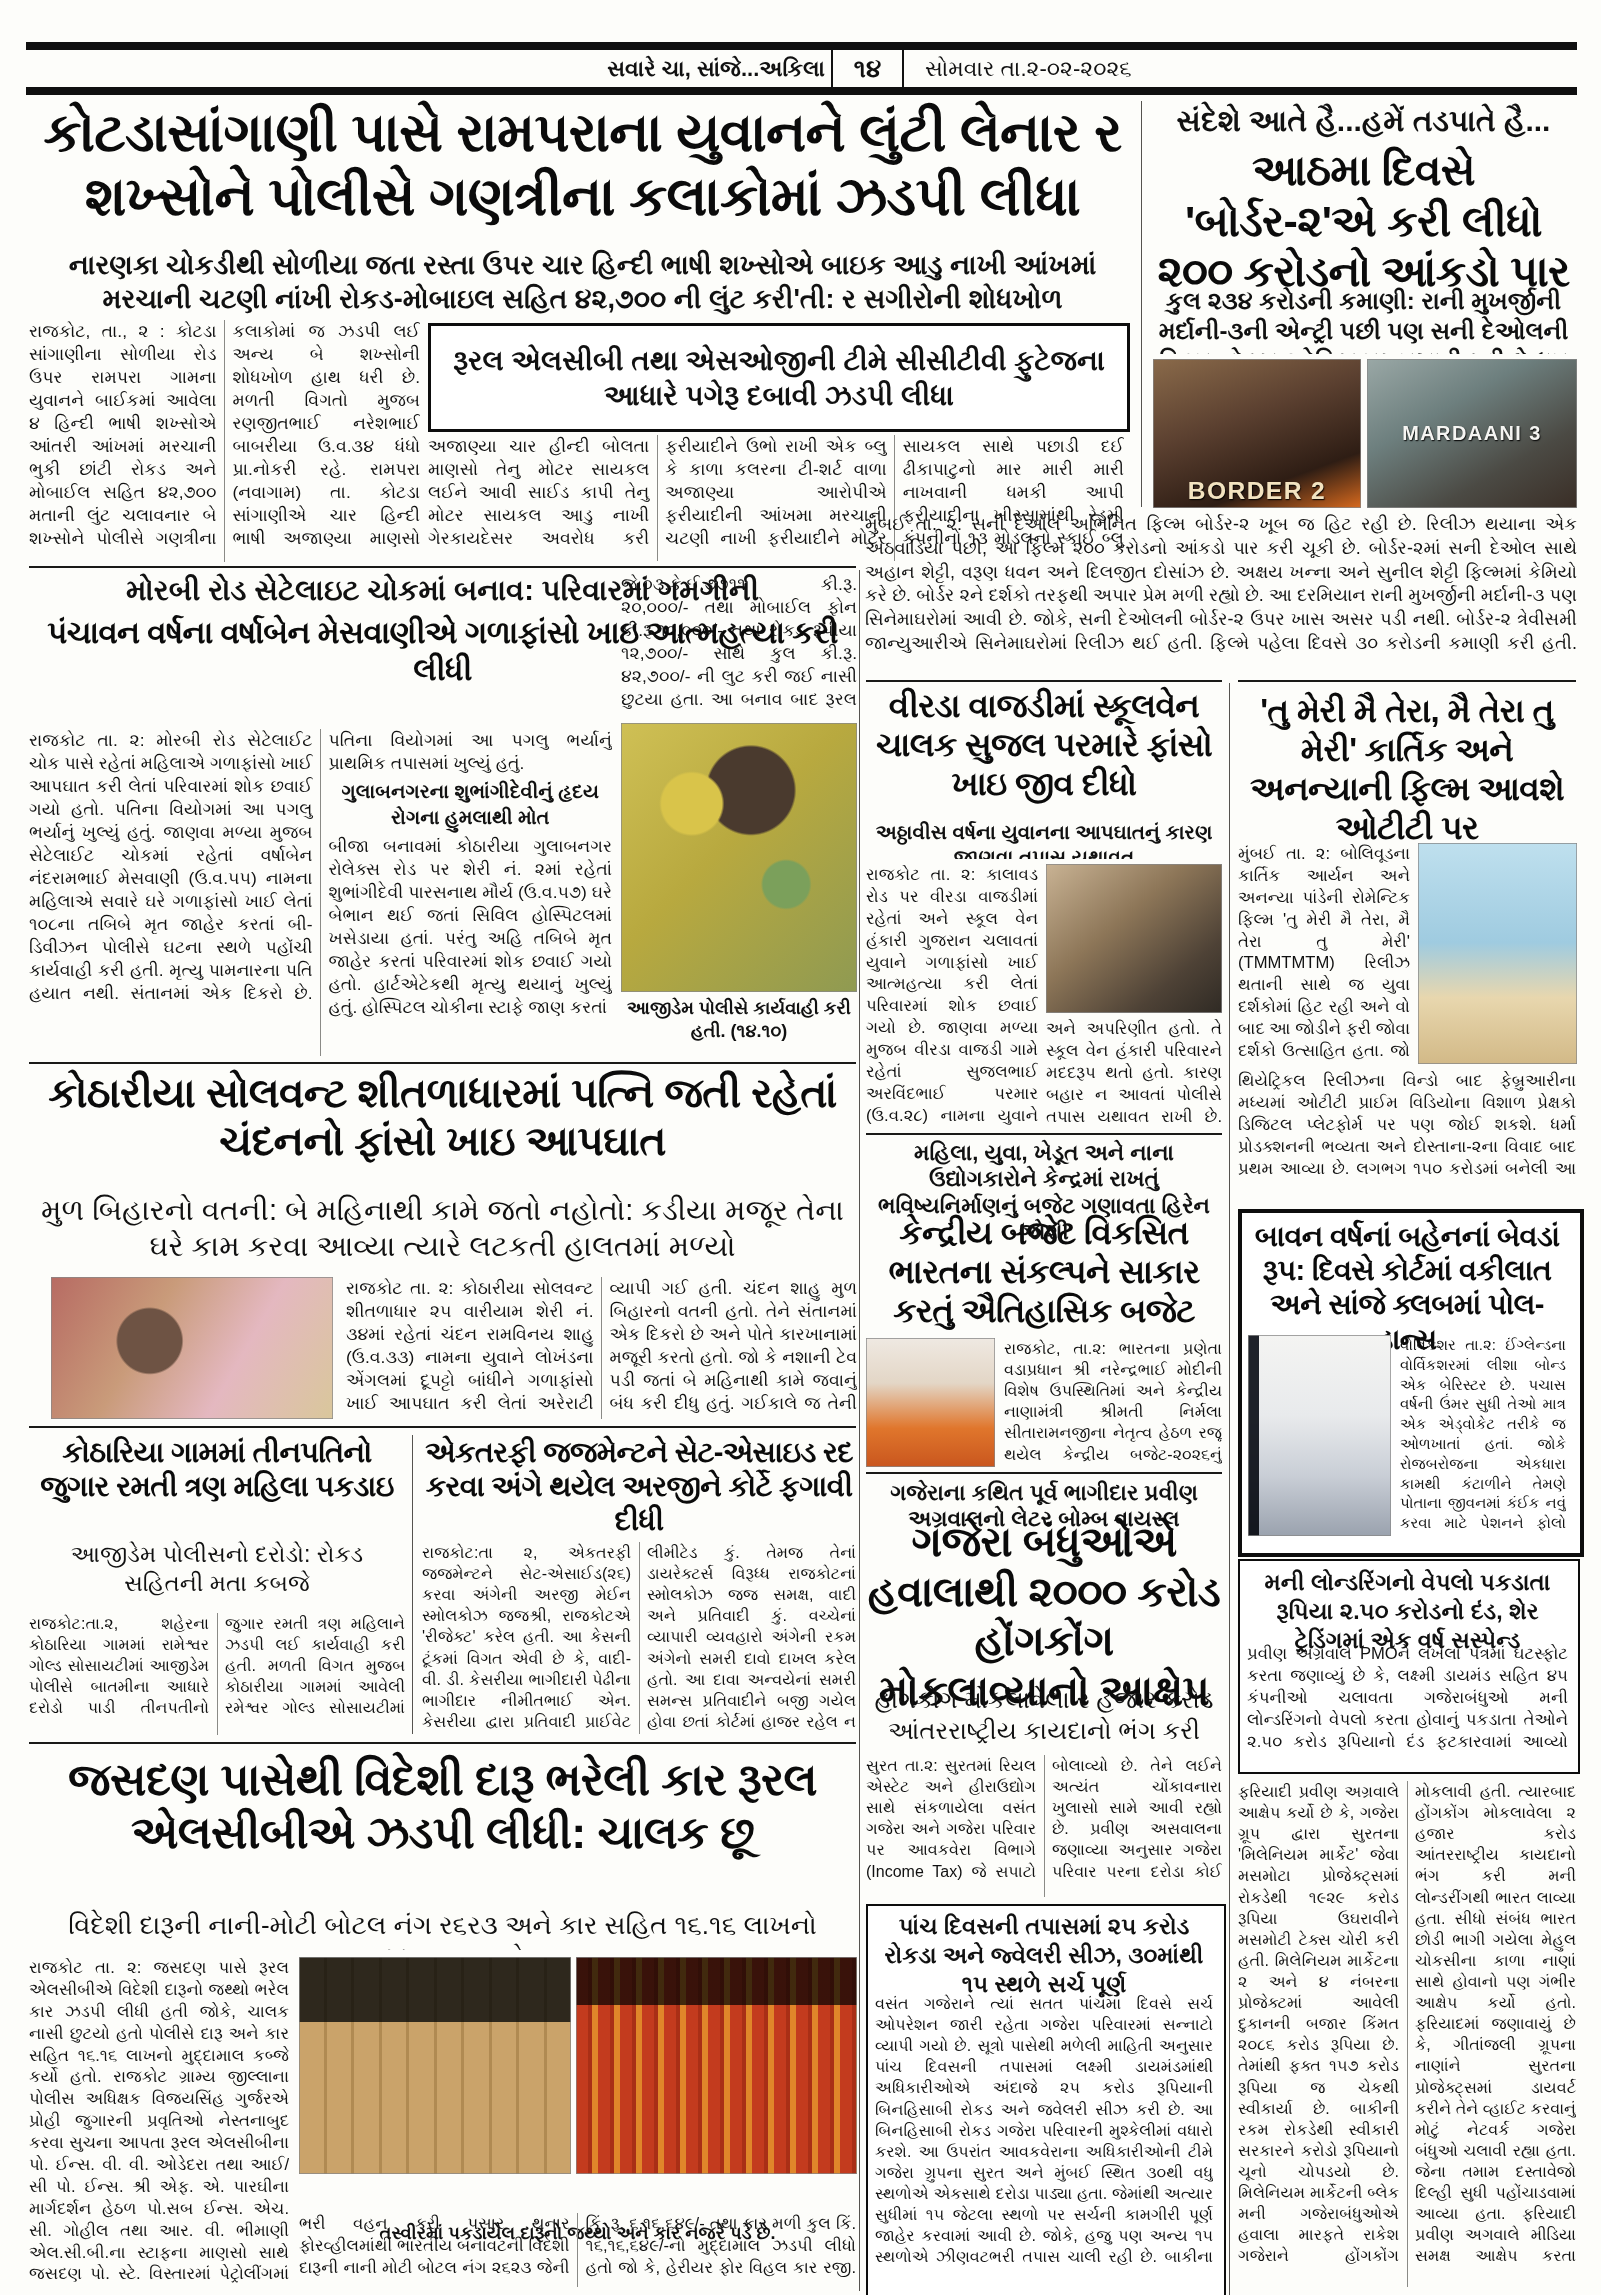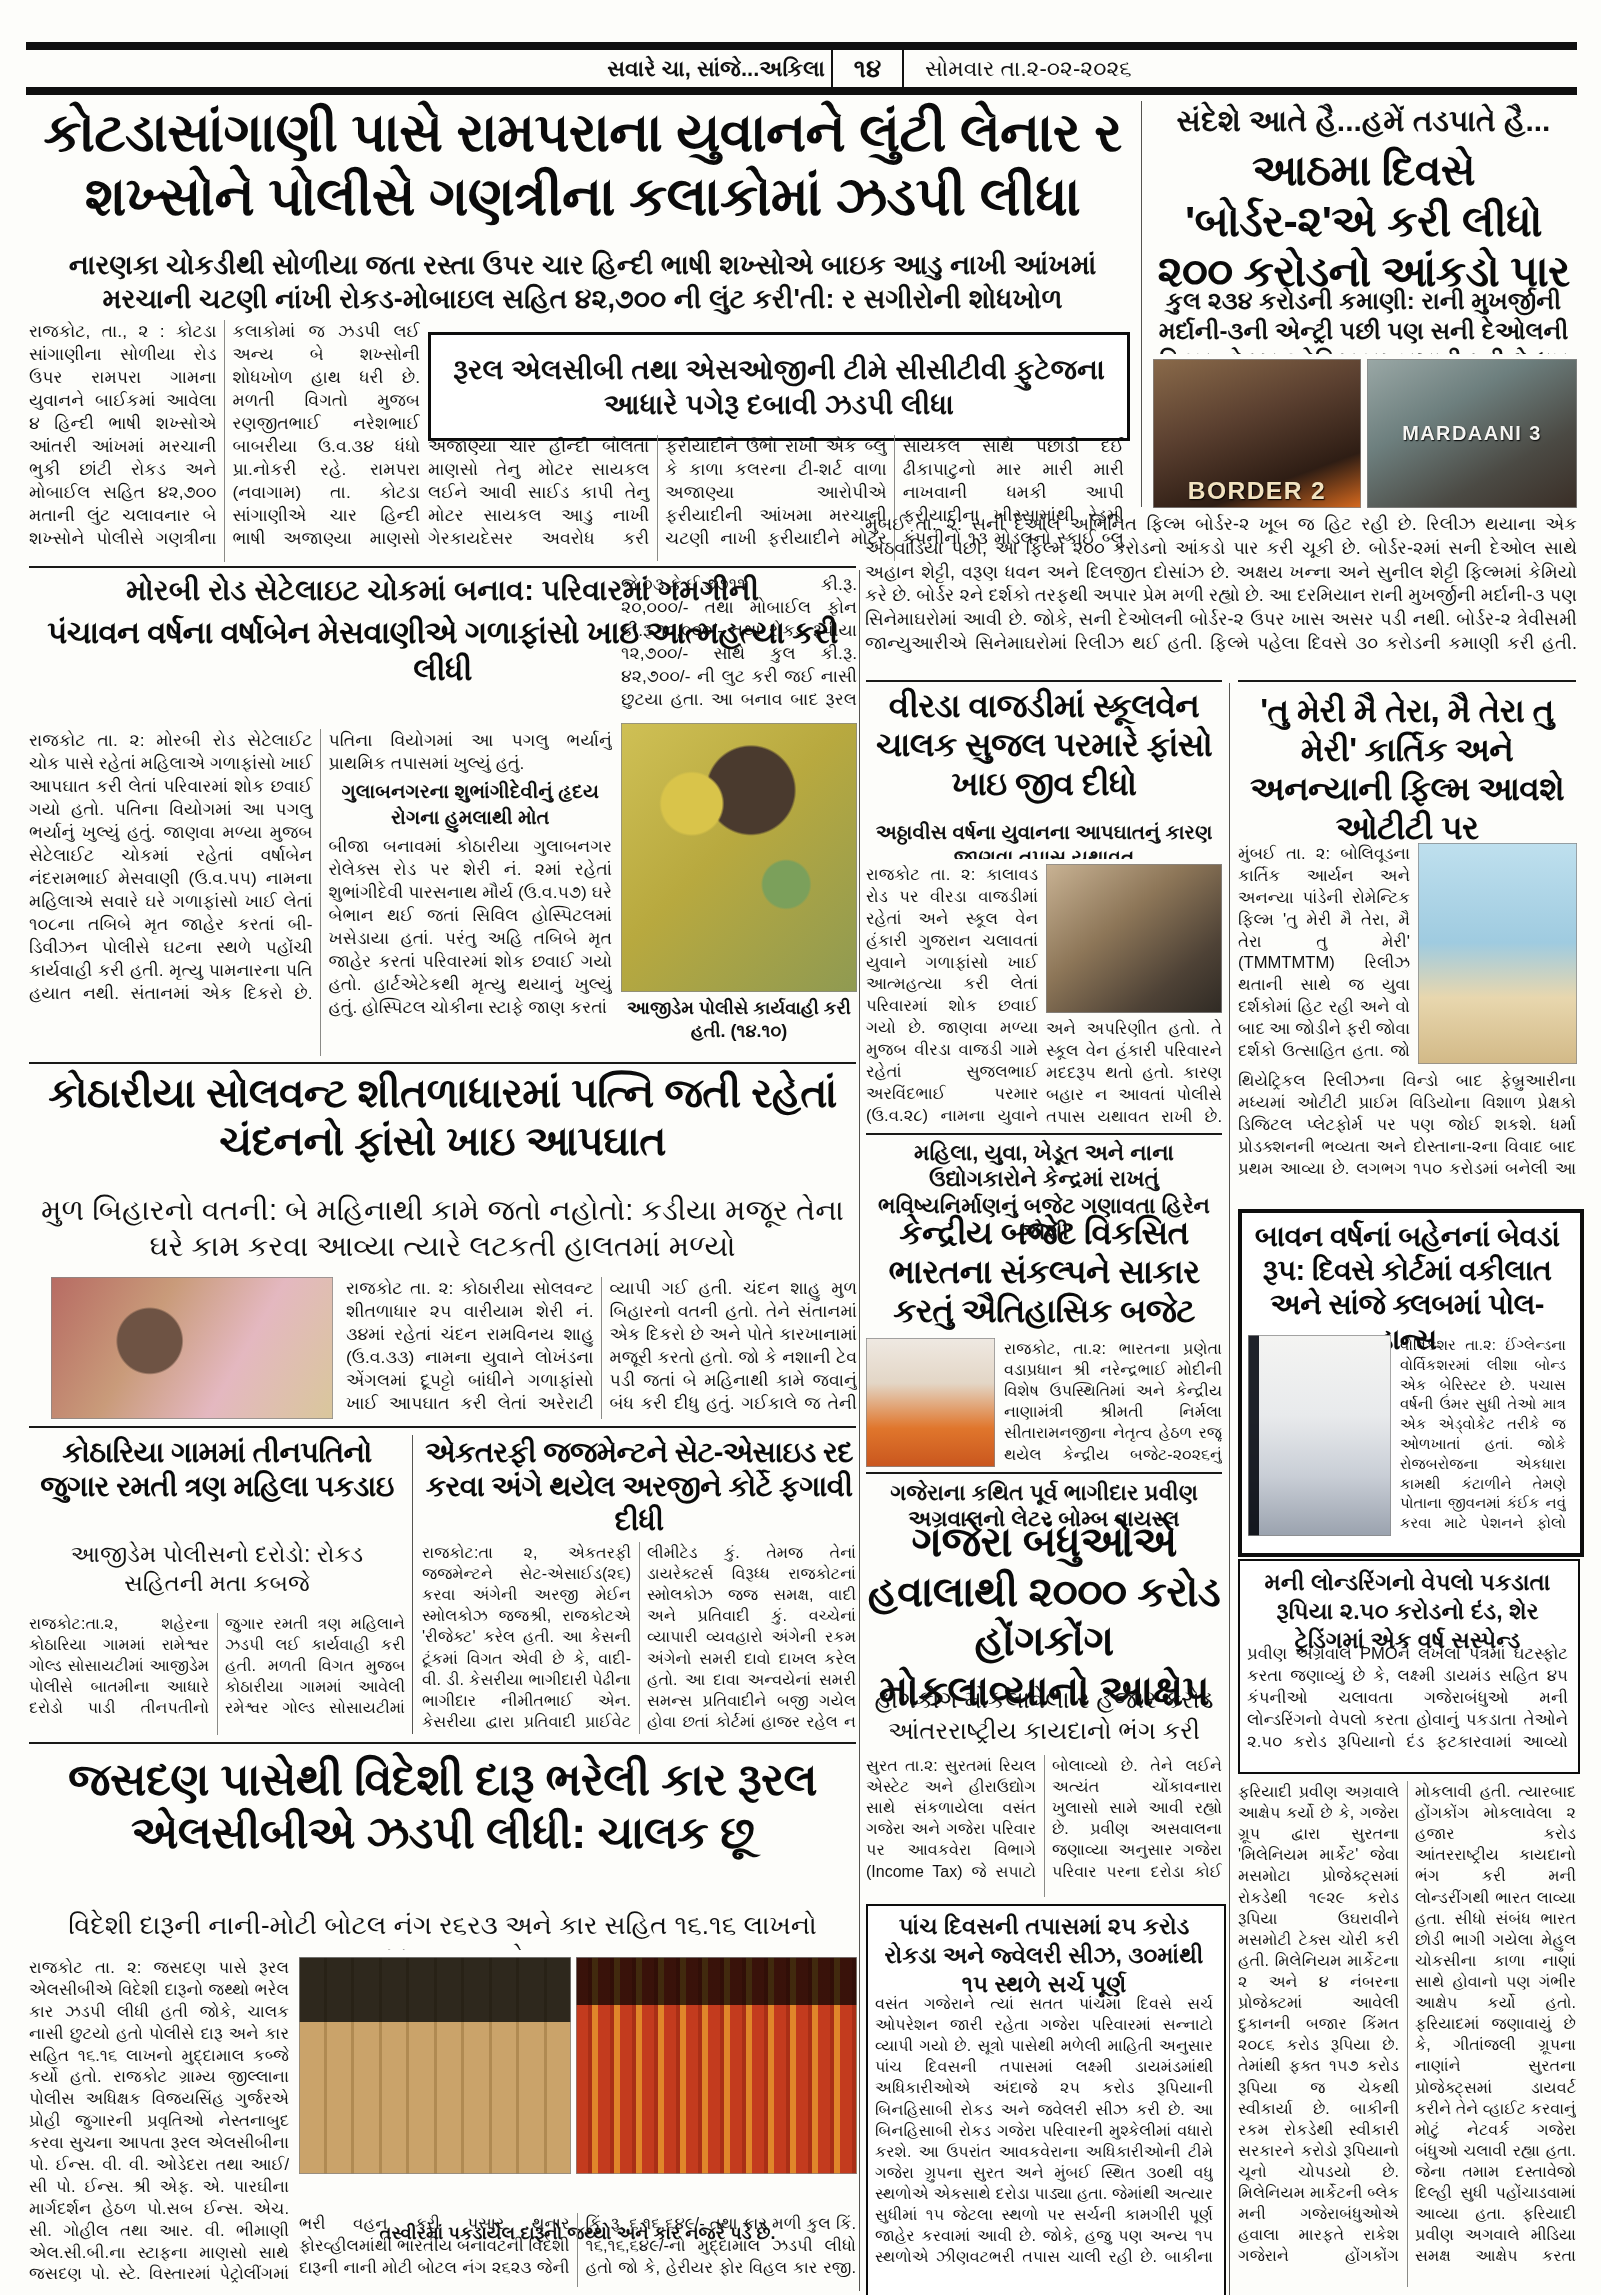--- a/index.html
+++ b/index.html
@@ -30,21 +30,21 @@
   <div class="abs rule" style="left:26px;top:42px;width:1551px;height:8px;"></div>
   <div class="abs rule" style="left:26px;top:87px;width:1551px;height:8px;"></div>
   <div class="abs" style="left:593px;top:50px;width:564px;height:37px;display:flex;align-items:center;">
     <div style="flex:1;text-align:right;font-size:22px;font-weight:bold;padding-right:6px;">સવારે ચા, સાંજે...અકિલા</div>
     <div style="width:69px;text-align:center;font-size:24.6px;font-weight:bold;border-left:2.2px solid #111;border-right:2.2px solid #111;align-self:stretch;display:flex;align-items:center;justify-content:center;">૧૪</div>
     <div style="flex:1;text-align:left;font-size:22px;font-weight:normal;padding-left:21px;">સોમવાર તા.૨-૦૨-૨૦૨૬</div>
   </div>
 
   <div class="abs hl" style="left:29px;top:101px;width:1107px;height:142px;font-size:54px;">કોટડાસાંગાણી પાસે રામપરાના યુવાનને લુંટી લેનાર ર શખ્સોને પોલીસે ગણત્રીના કલાકોમાં ઝડપી લીધા</div>
   <div class="abs deck" style="left:29px;top:249px;width:1107px;height:67px;font-size:27px;overflow:hidden;">નારણકા ચોકડીથી સોળીયા જતા રસ્તા ઉપર ચાર હિન્દી ભાષી શખ્સોએ બાઇક આડુ નાખી આંખમાં મરચાની ચટણી નાંખી રોકડ-મોબાઇલ સહિત ૪૨,૭૦૦ ની લુંટ કરી'તી: ર સગીરોની શોધખોળ</div>
-  <div class="abs box" style="left:428px;top:323px;width:696px;height:103px;display:flex;align-items:center;justify-content:center;margin-top:9px;">
+  <div class="abs box" style="left:428px;top:323px;width:696px;height:103px;display:flex;align-items:center;justify-content:center;">
     <div class="deck" style="font-size:28px;padding:0 13px;">રૂરલ એલસીબી તથા એસઓજીની ટીમે સીસીટીવી ફુટેજના આધારે પગેરૂ દબાવી ઝડપી લીધા</div>
   </div>
   <div class="abs bd" style="left:29px;top:320px;width:391px;height:242px;column-count:2;">રાજકોટ, તા., ૨ : કોટડા સાંગાણીના સોળીયા રોડ ઉપર રામપરા ગામના યુવાનને બાઈકમાં આવેલા ૪ હિન્દી ભાષી શખ્સોએ આંતરી આંખમાં મરચાની ભુકી છાંટી રોકડ અને મોબાઈલ સહિત ૪૨,૭૦૦ મતાની લુંટ ચલાવનાર બે શખ્સોને પોલીસે ગણત્રીના કલાકોમાં જ ઝડપી લઈ અન્ય બે શખ્સોની શોધખોળ હાથ ધરી છે. મળતી વિગતો મુજબ રણજીતભાઈ નરેશભાઈ બાબરીયા ઉ.વ.૩૪ ધંધો પ્રા.નોકરી રહે. રામપરા (નવાગામ) તા. કોટડા સાંગાણીએ ચાર હિન્દી ભાષી અજાણ્યા માણસો સામે કોટડા સાંગાણી પોલીસમાં ફરીયાદ નોંધાવી છે. ફરીયાદમાં જણાવ્યા મુજબ ફરીયાદી તેના હવાલાવાળુ હોન્ડા કંપનીનું લીઓ રજી. નંબર જી.જે.૩ કે.ઈ.૭૭૧૧ લઈને રાજકોટથી રામપરા પોતાના ગામ જતો હતો ત્યારે નારણકાથી આગળ સોળીયા જતા રોડ પર મેલડીમાંની દેરી પાસે કોઈ</div>
   <div class="abs bd" style="left:428px;top:435px;width:696px;height:126px;column-count:3;">અજાણ્યા ચાર હીન્દી બોલતા માણસો તેનુ મોટર સાયકલ લઈને આવી સાઈડ કાપી તેનુ મોટર સાયકલ આડુ નાખી ગેરકાયદેસર અવરોધ કરી ફરીયાદીને ઉભો રાખી એક બ્લુ કે કાળા કલરના ટી-શર્ટ વાળા અજાણ્યા આરોપીએ ફરીયાદીની આંખમા મરચાની ચટણી નાખી ફરીયાદીને મોટર સાયકલ સાથે પછાડી દઈ ઢીકાપાટુનો માર મારી મારી નાખવાની ધમકી આપી ફરીયાદીના ખીસ્સામાંથી રેડમી કંપનીનો ૧૩ મોડલનો સ્કાઈ બ્લુ કલરનો મોબાઈલ તથા પાકીટમા રોકડા રૂપીયા ૧૨,૭૦૦/ તથા આઈ-કાર્ડ તથા પાનકાર્ડ તથા આધારકાર્ડ તથા એ.ટી.એમ. તથા ક્રેડીટ કાર્ડ સહીતનુ બેગ તથા મોટર સાયકલ</div>
   <div class="abs bd" style="left:621px;top:573px;width:236px;height:143px;column-count:1;">જે.૦૩.કે.ઈ.૭૭૧૧ કી.રૂ. ૨૦,૦૦૦/- તથા મોબાઈલ ફોન કી.રૂ.૧૦,૦૦૦/- તથા રોકડ રૂપીયા ૧૨,૭૦૦/- સાથે કુલ કી.રૂ. ૪૨,૭૦૦/- ની લુટ કરી જઈ નાસી છુટયા હતા. આ બનાવ બાદ રૂરલ એસપી વિજયસિંહ ગુર્જરની સુચના અન્વયે રૂરલ એલસીબીના ઈન્ચાર્જ પીઆઈ એફ.એ.પારગીએ સીસીટીવી આધારે તપાસ હાથ ધરી બંનેની શોધખોળ હાથ ધરાઈ છે.</div>
 
   <div class="abs vr" style="left:1141px;top:101px;height:406px;"></div>
 
   <div class="abs kick" style="left:1151px;top:103px;width:425px;height:39px;font-size:30px;">સંદેશે આતે હૈ...હમેં તડપાતે હૈ...</div>
   <div class="abs hl" style="left:1151px;top:145px;width:425px;height:137px;font-size:43px;">આઠમા દિવસે 'બોર્ડર-૨'એ કરી લીધો ૨૦૦ કરોડનો આંકડો પાર</div>

